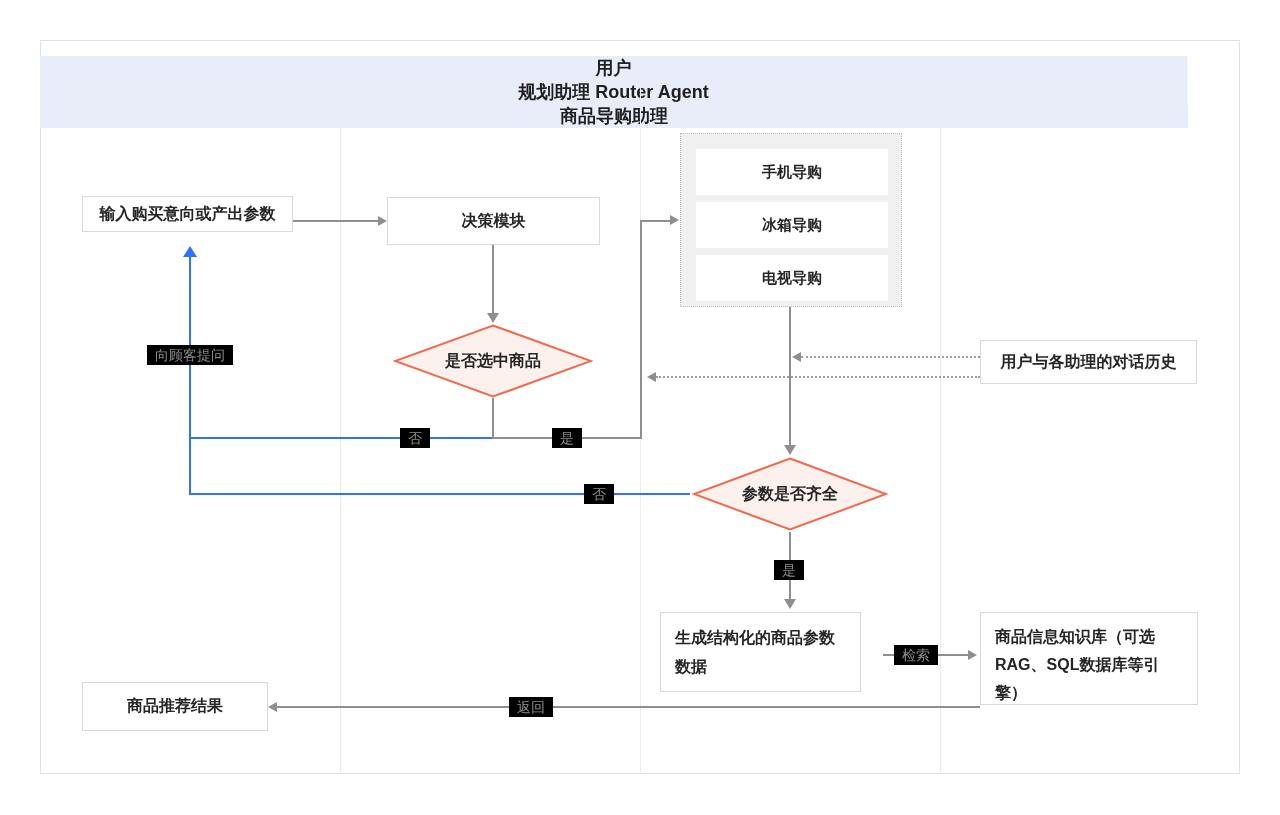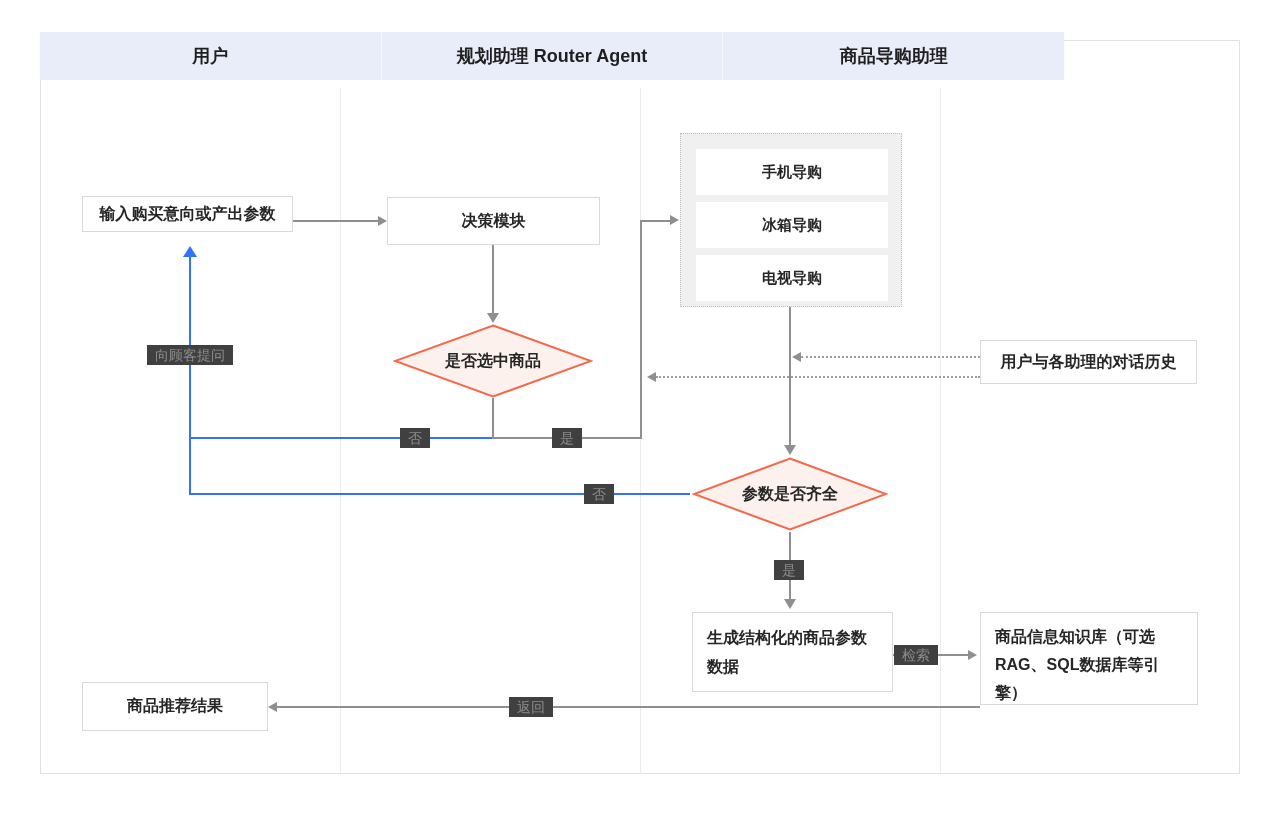--- a/index.html
+++ b/index.html
@@ -3,21 +3,21 @@
 <meta charset="utf-8">
 <style>
   * { margin:0; padding:0; box-sizing:border-box; }
   html,body { background:#ffffff; }
   body { font-family:"Liberation Sans","DejaVu Sans",sans-serif; }
   .page { position:relative; width:1280px; height:815px; background:#fff; overflow:hidden; }
 
   
   .frame { position:absolute; left:40px; top:40px; width:1200px; height:734px;
            border:1px solid #e2e2e2; background:#fff; }
-  .headers { position:absolute; left:40px; top:32px; width:1024px; height:48px; display:flex; }
+  .headers { position:absolute; left:40px; top:56px; width:1148px; height:48px; display:flex;flex-direction:column; }
   .hcell { flex:1; background:#e9edf9; border-right:1px solid #f7f8fc; display:flex;
            align-items:center; justify-content:center; font-size:18px; font-weight:700; color:#1f1f1f; }
   .hcell:last-child { border-right:none; }
   .vdiv { position:absolute; top:88px; width:1px; height:686px; background:#ececec; }
 
   
   .node { position:absolute; background:#fff; border:1px solid #d9d9d9; color:#262626;
           font-size:16px; font-weight:600; display:flex; align-items:center; justify-content:center;
           text-align:center; z-index:3; }
   .node.align-left { justify-content:flex-start; text-align:left; padding:10px 14px;
@@ -38,21 +38,21 @@
   .vl { position:absolute; width:2px; background:#8f8f8f; z-index:1; }
   .hl.blue, .vl.blue { background:#3370ff; }
   .dot { position:absolute; height:0; border-top:2px dotted #9e9e9e; z-index:1; }
   .ar { position:absolute; width:0; height:0; z-index:2; }
   .ar.right { border-top:5px solid transparent; border-bottom:5px solid transparent; border-left:9px solid #8f8f8f; }
   .ar.left  { border-top:5px solid transparent; border-bottom:5px solid transparent; border-right:9px solid #8f8f8f; }
   .ar.down  { border-left:6px solid transparent; border-right:6px solid transparent; border-top:10px solid #8f8f8f; }
   .ar.up-blue { border-left:7px solid transparent; border-right:7px solid transparent; border-bottom:11px solid #3370ff; }
 
   
-  .lbl { position:absolute; transform:translate(-50%,-50%); background:#404040; color:#8c8c8c;
+  .lbl { position:absolute; transform:translate(-50%,-50%); background:#000000; color:#8c8c8c;
          font-size:14px; padding:2px 8px; white-space:nowrap; z-index:4; line-height:16px; }
 </style>
 </head>
 <body>
 
 <div class="page">
 
   <div class="frame"></div>
   <div class="headers">
     <div class="hcell">用户</div>
@@ -93,21 +93,21 @@
   <div class="dot" style="left:656px; top:376px; width:324px"></div>
   <div class="ar left" style="left:647px; top:372px"></div>
 
   <div class="hl blue" style="left:190px; top:493px; width:500px"></div>
   <div class="vl blue" style="left:189px; top:257px; height:238px"></div>
   <div class="ar up-blue" style="left:183px; top:246px"></div>
 
   <div class="node" style="left:82px; top:196px; width:211px; height:36px">输入购买意向或产出参数</div>
   <div class="node" style="left:387px; top:197px; width:213px; height:48px">决策模块</div>
   <div class="node" style="left:980px; top:340px; width:217px; height:44px">用户与各助理的对话历史</div>
-  <div class="node align-left" style="left:692px; top:612px; width:201px; height:80px">生成结构化的商品参数数据</div>
+  <div class="node align-left" style="left:660px; top:612px; width:201px; height:80px">生成结构化的商品参数数据</div>
   <div class="node align-left" style="left:980px; top:612px; width:218px; height:93px; line-height:28px">商品信息知识库（可选RAG、SQL数据库等引擎）</div>
   <div class="node" style="left:82px; top:682px; width:186px; height:49px">商品推荐结果</div>
 
   <div class="group">
     <div class="guide" style="top:15px">手机导购</div>
     <div class="guide" style="top:68px">冰箱导购</div>
     <div class="guide" style="top:121px">电视导购</div>
   </div>
 
   <div class="diamond" style="left:393px; top:324px; width:200px; height:74px">

